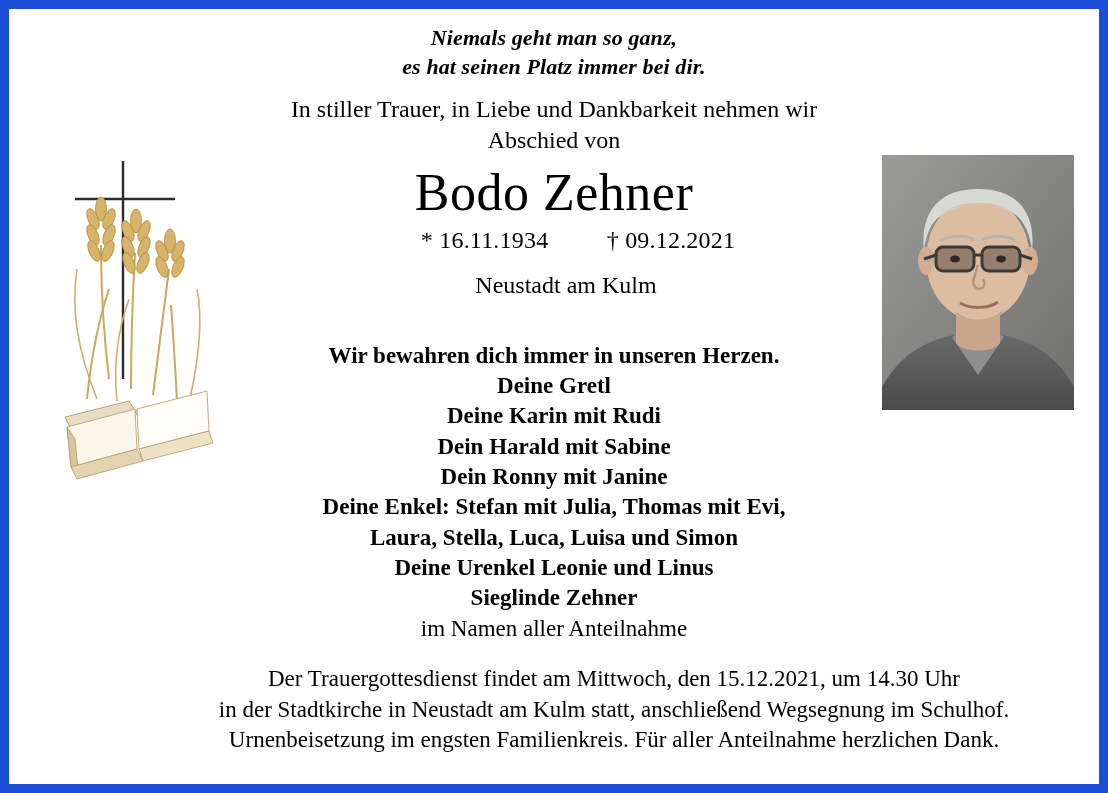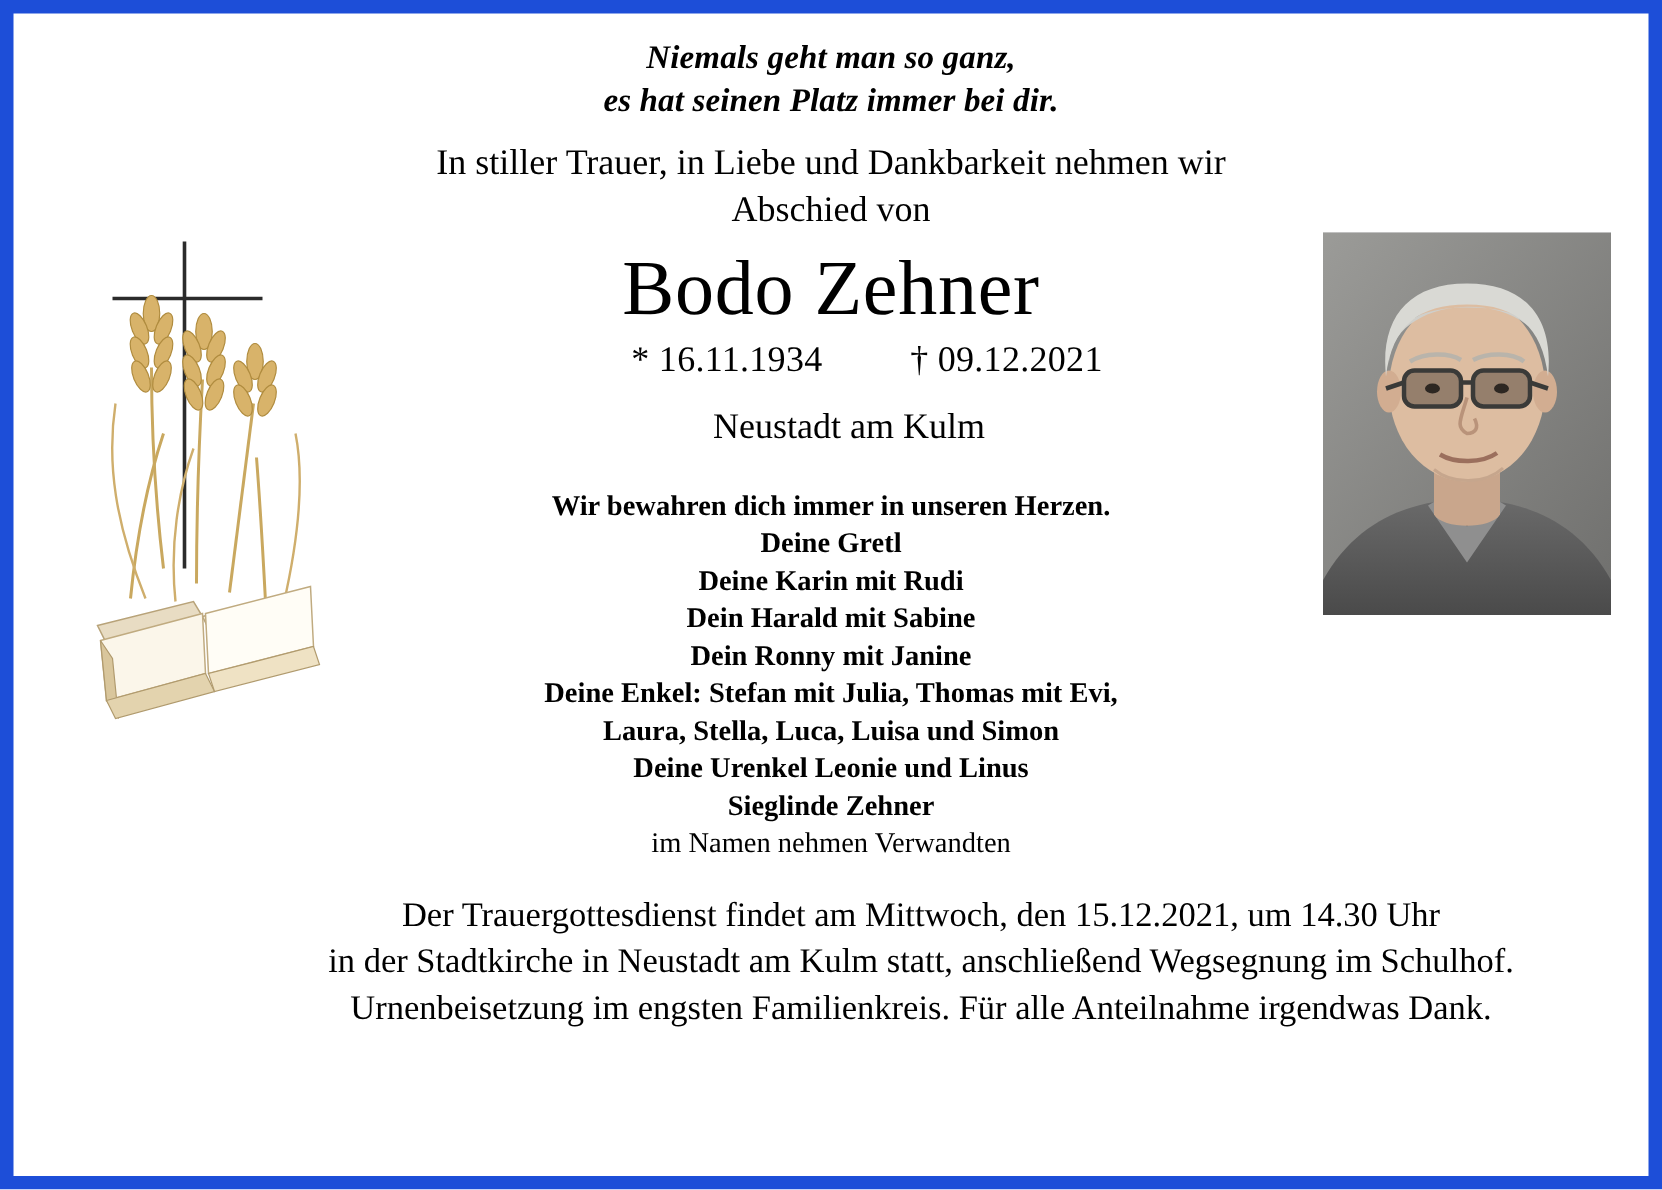--- a/index.html
+++ b/index.html
@@ -85,22 +85,22 @@
     letter-spacing: 0.2px;
     padding-left: 48px;
   }
   .dates .sep { display: inline-block; width: 46px; }
   .place {
     margin-top: 18px;
     font-size: 24px;
     padding-left: 24px;
   }
   .family {
-    margin-top: 26px;
-    font-size: 19px;
+    margin-top: 42px;
+    font-size: 23px;
     font-weight: bold;
     line-height: 1.32;
   }
   .family .closing {
     font-weight: normal;
   }
   .service {
     margin-top: 20px;
     font-size: 23px;
     line-height: 1.33;
@@ -260,24 +260,24 @@
       <div class="family">
         <div>Wir bewahren dich immer in unseren Herzen.</div>
         <div>Deine Gretl</div>
         <div>Deine Karin mit Rudi</div>
         <div>Dein Harald mit Sabine</div>
         <div>Dein Ronny mit Janine</div>
         <div>Deine Enkel: Stefan mit Julia, Thomas mit Evi,</div>
         <div>Laura, Stella, Luca, Luisa und Simon</div>
         <div>Deine Urenkel Leonie und Linus</div>
         <div>Sieglinde Zehner</div>
-        <div class="closing">im Namen nehmen Verwandten</div>
+        <div class="closing">im Namen aller Anteilnahme</div>
       </div>
 
       <div class="service">
         <div>Der Trauergottesdienst findet am Mittwoch, den 15.12.2021, um 14.30 Uhr</div>
         <div>in der Stadtkirche in Neustadt am Kulm statt, anschließend Wegsegnung im Schulhof.</div>
-        <div>Urnenbeisetzung im engsten Familienkreis. Für alle Anteilnahme irgendwas Dank.</div>
+        <div>Urnenbeisetzung im engsten Familienkreis. Für aller Anteilnahme herzlichen Dank.</div>
       </div>
 
     </div>
   </div>
 </div>
 
 </body></html>

